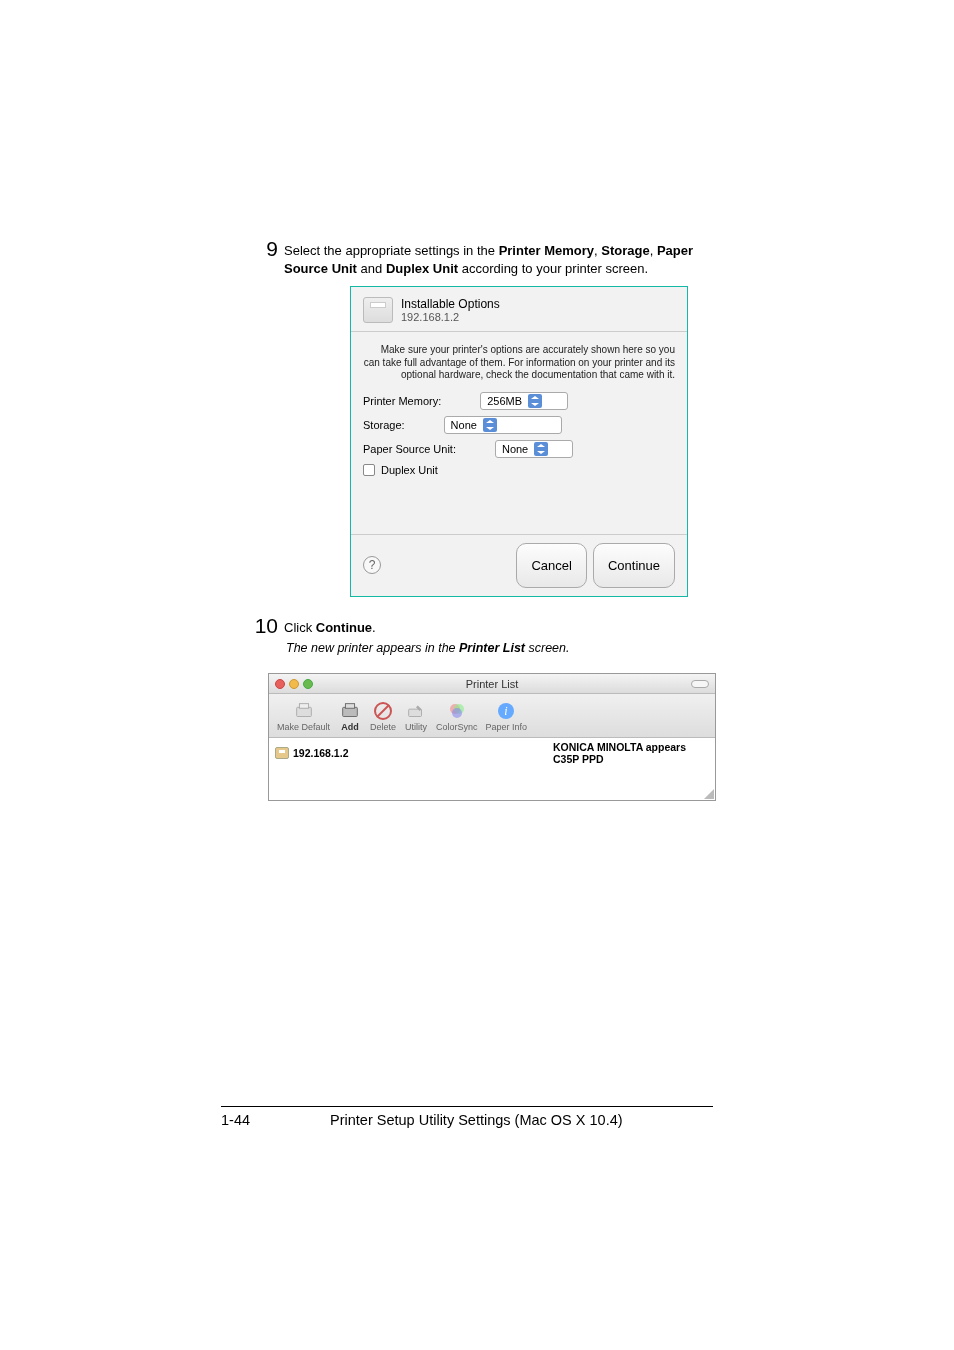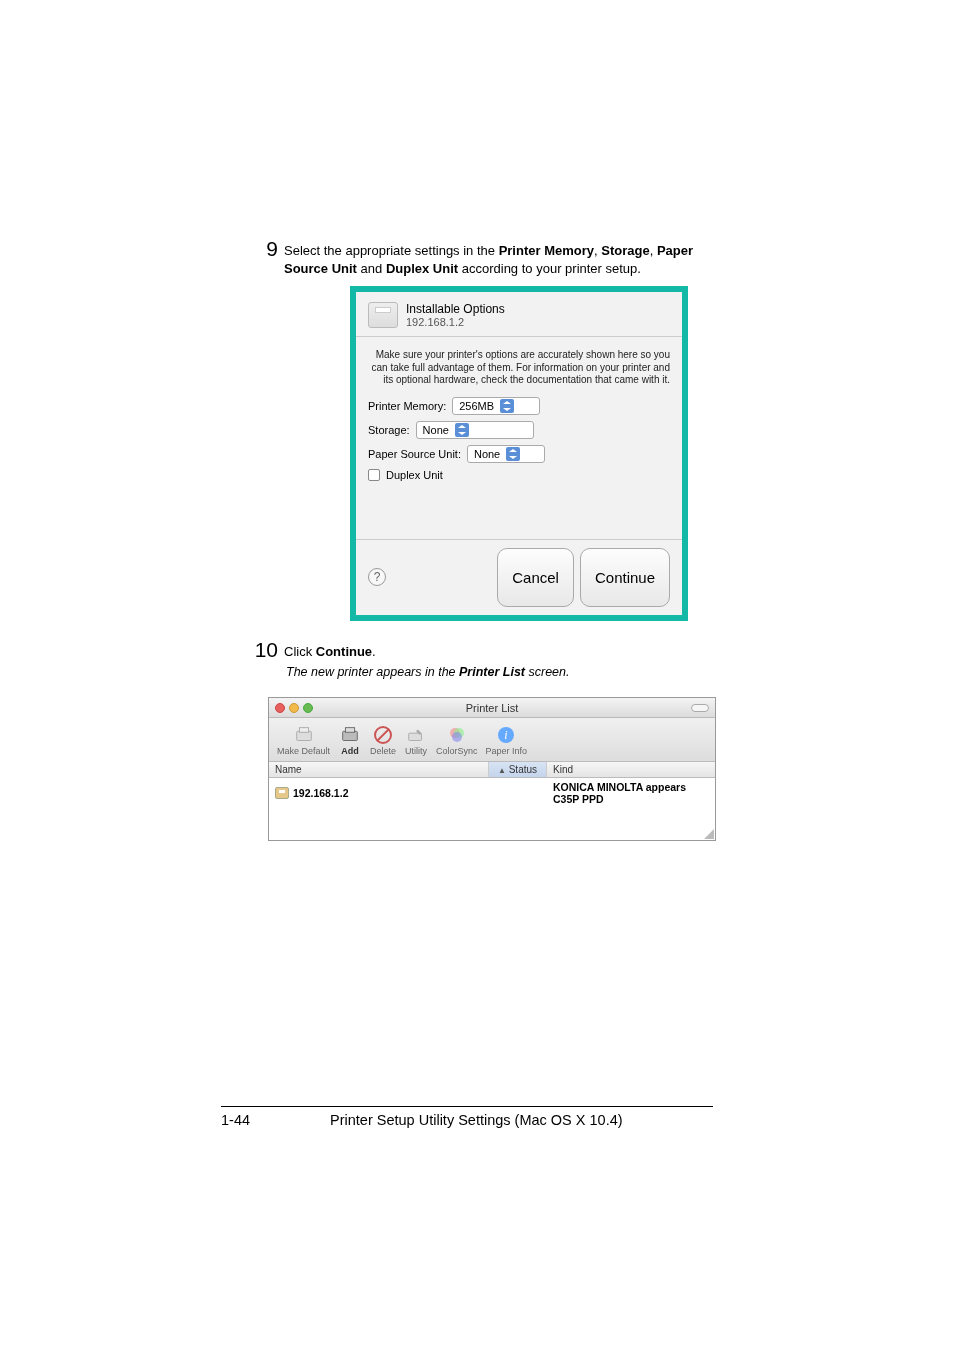--- a/index.html
+++ b/index.html
@@ -36,21 +36,21 @@
   }
   .step-text {
     font-size: 13px;
     line-height: 1.4;
     padding-top: 4px;
   }
   .bold { font-weight: bold; }
   .dialog {
     width: 338px;
     background: #f2f2f2;
-    border: 6px solid #14b8a6;
+    border: 1px solid #14b8a6;
     margin: 8px 0 18px 100px;
     font-size: 11px;
     padding: 0;
   }
   .dialog-header {
     display: flex;
     align-items: center;
     padding: 10px 12px 8px 12px;
     border-bottom: 1px solid #ccc;
   }
@@ -71,21 +71,21 @@
   }
   .dialog-title { font-size: 12px; }
   .dialog-ip { font-size: 11px; color: #555; }
   .dialog-body { padding: 8px 12px 14px 12px; }
   .dialog-note { font-size: 10px; line-height: 1.25; margin: 4px 0 10px 0; color: #222; text-align: right; }
   .opt-row { display: flex; align-items: center; margin: 6px 0; font-size: 11px; }
   .opt-label { margin-right: 6px; }
   .opt-select {
     display: flex; align-items: center;
     background: #fff; border: 1px solid #aaa; border-radius: 3px;
-    height: 18px; padding: 0 2px 0 6px; font-size: 11px;
+    height: 18px; padding: 0 2px 0 6px; font-size: 11px; margin-left: 33px;
   }
   .opt-select .arrow {
     width: 14px; height: 14px; margin-left: 6px;
     background: #5a8fd8; border-radius: 2px;
     position: relative;
   }
   .opt-select .arrow::before, .opt-select .arrow::after {
     content: ''; position: absolute; left: 3px;
     border-left: 4px solid transparent; border-right: 4px solid transparent;
   }
@@ -98,21 +98,21 @@
     padding: 8px 12px; border-top: 1px solid #ccc;
   }
   .help-ico {
     width: 18px; height: 18px; border: 1px solid #999; border-radius: 50%;
     background: #f8f8f8; display: flex; align-items: center; justify-content: center;
     font-size: 12px; color: #666;
   }
   .dlg-btn {
     background: linear-gradient(#fdfdfd,#e8e8e8);
     border: 1px solid #aaa; border-radius: 10px;
-    padding: 20px 14px; font-size: 15px; margin-left: 6px;
+    padding: 14px 14px; font-size: 13px; margin-left: 6px;
   }
   .spacer { flex: 1; }
   .italic-note { font-style: italic; font-size: 12.5px; margin: 4px 0 18px 36px; }
 
   .printer-list {
     width: 448px;
     margin-left: 18px;
     border: 1px solid #999;
     background: #eee;
     font-size: 10.5px;
@@ -181,21 +181,21 @@
   .page-footer-title { margin-left: 80px; }
 </style>
 </head>
 <body>
 
 <div class="content">
 
   <div class="step-line">
     <div class="step-num big">9</div>
     <div class="step-text">
-      <span>Select the appropriate settings in the </span><span class="bold">Printer Memory</span><span>, </span><span class="bold">Storage</span><span>, </span><span class="bold">Paper Source Unit</span><span> and </span><span class="bold">Duplex Unit</span><span> according to your printer setup.</span>
+      <span>Select the appropriate settings in the </span><span class="bold">Printer Memory</span><span>, </span><span class="bold">Storage</span><span>, </span><span class="bold">Paper Source Unit</span><span> and </span><span class="bold">Duplex Unit</span><span> according to your printer screen.</span>
     </div>
   </div>
 
   <div class="dialog">
     <div class="dialog-header">
       <div class="printer-ico"></div>
       <div>
         <div class="dialog-title">Installable Options</div>
         <div class="dialog-ip">192.168.1.2</div>
       </div>
@@ -313,25 +313,20 @@
       <div class="tb-item">
         <div class="ico">
           <svg viewBox="0 0 20 20">
               <circle cx="10" cy="10" r="8" fill="#6af"></circle>
               <text x="10" y="14" text-anchor="middle" font-size="12" fill="#fff" font-family="Georgia" font-style="italic">i</text>
             </svg>
         </div>
         <span>Paper Info</span>
       </div>
     </div>
-    <div class="pl-header-row">
-      <div class="pl-col name"><span>Name</span></div>
-      <div class="pl-col status" style="background:linear-gradient(#d8e4f4,#c4d4ec);"><span class="sort-arrow">▲</span> <span>Status</span></div>
-      <div class="pl-col kind"><span>Kind</span></div>
-    </div>
     <div class="pl-body">
       <div class="pl-row">
         <div class="pn">
           <div class="mini-printer"></div>
           <span class="bold">192.168.1.2</span>
         </div>
         <div class="st"></div>
         <div class="kd">KONICA MINOLTA appears C35P PPD</div>
       </div>
       <div class="resize-grip"></div>

